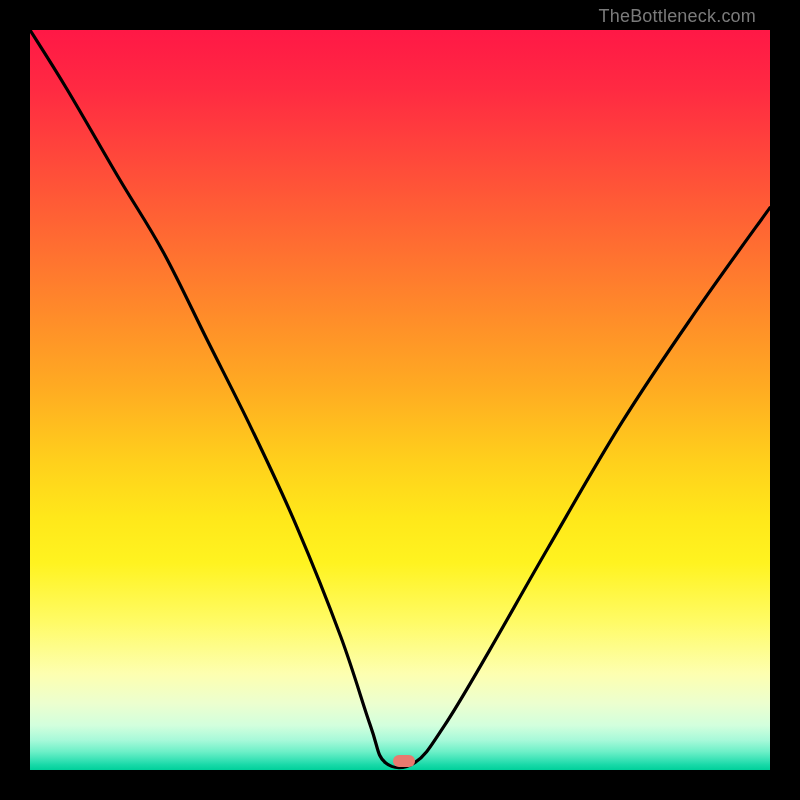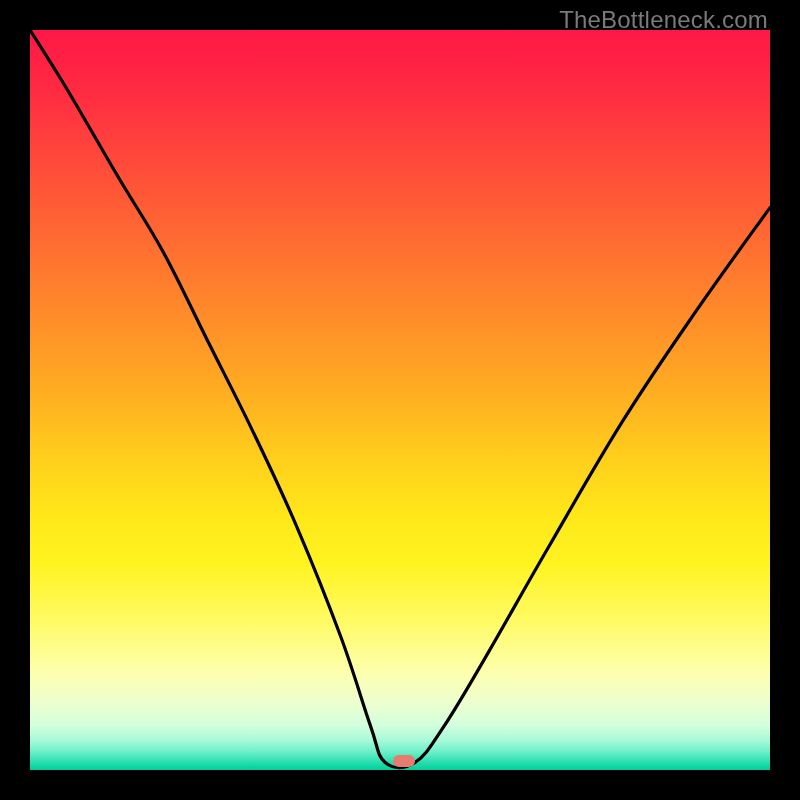--- a/index.html
+++ b/index.html
@@ -63,23 +63,23 @@
     position: absolute;
     width: 22px;
     height: 12px;
     border-radius: 6px;
     background: #e87a6f;
     transform: translate(-50%, -50%);
   }
   .watermark {
     position: absolute;
     top: 6px;
-    right: 32px;
+    right: 44px;
     color: #7a7a7a;
-    font-size: 24px;
+    font-size: 18px;
     letter-spacing: 0.2px;
     user-select: none;
     margin-left: 27px;
   }
 </style>
 </head>
 <body>
 
 <div class="frame">
 

